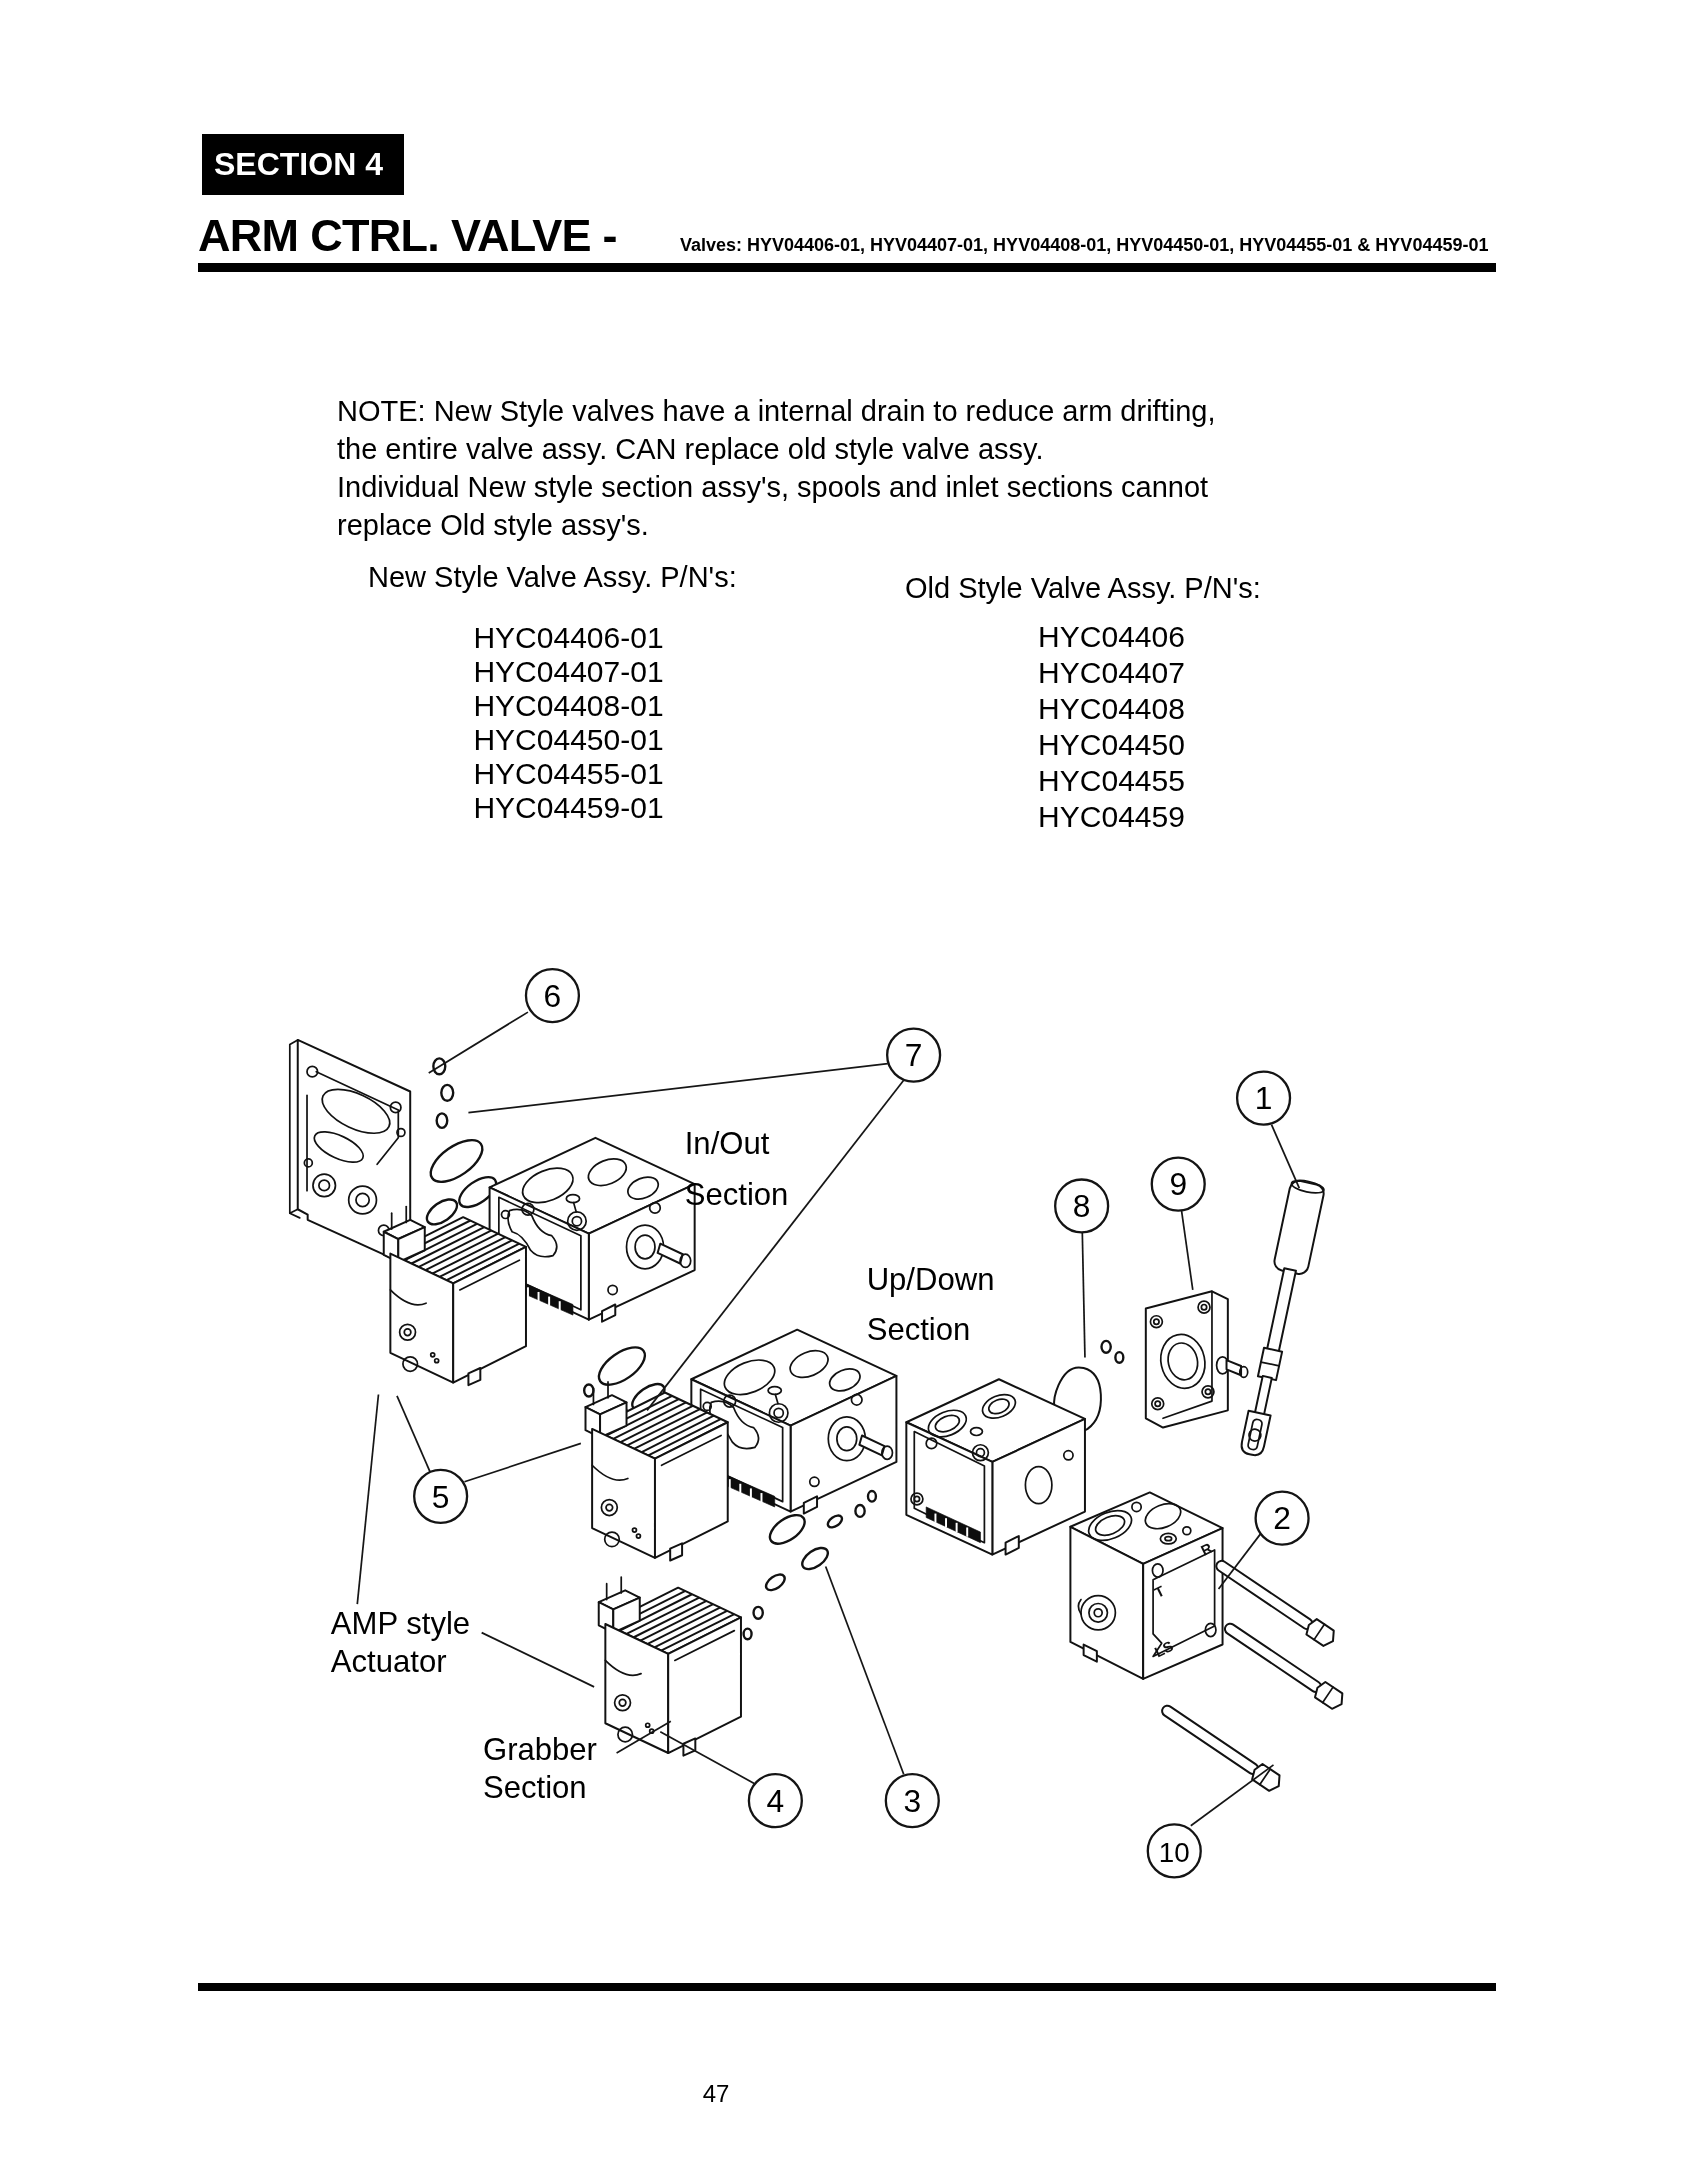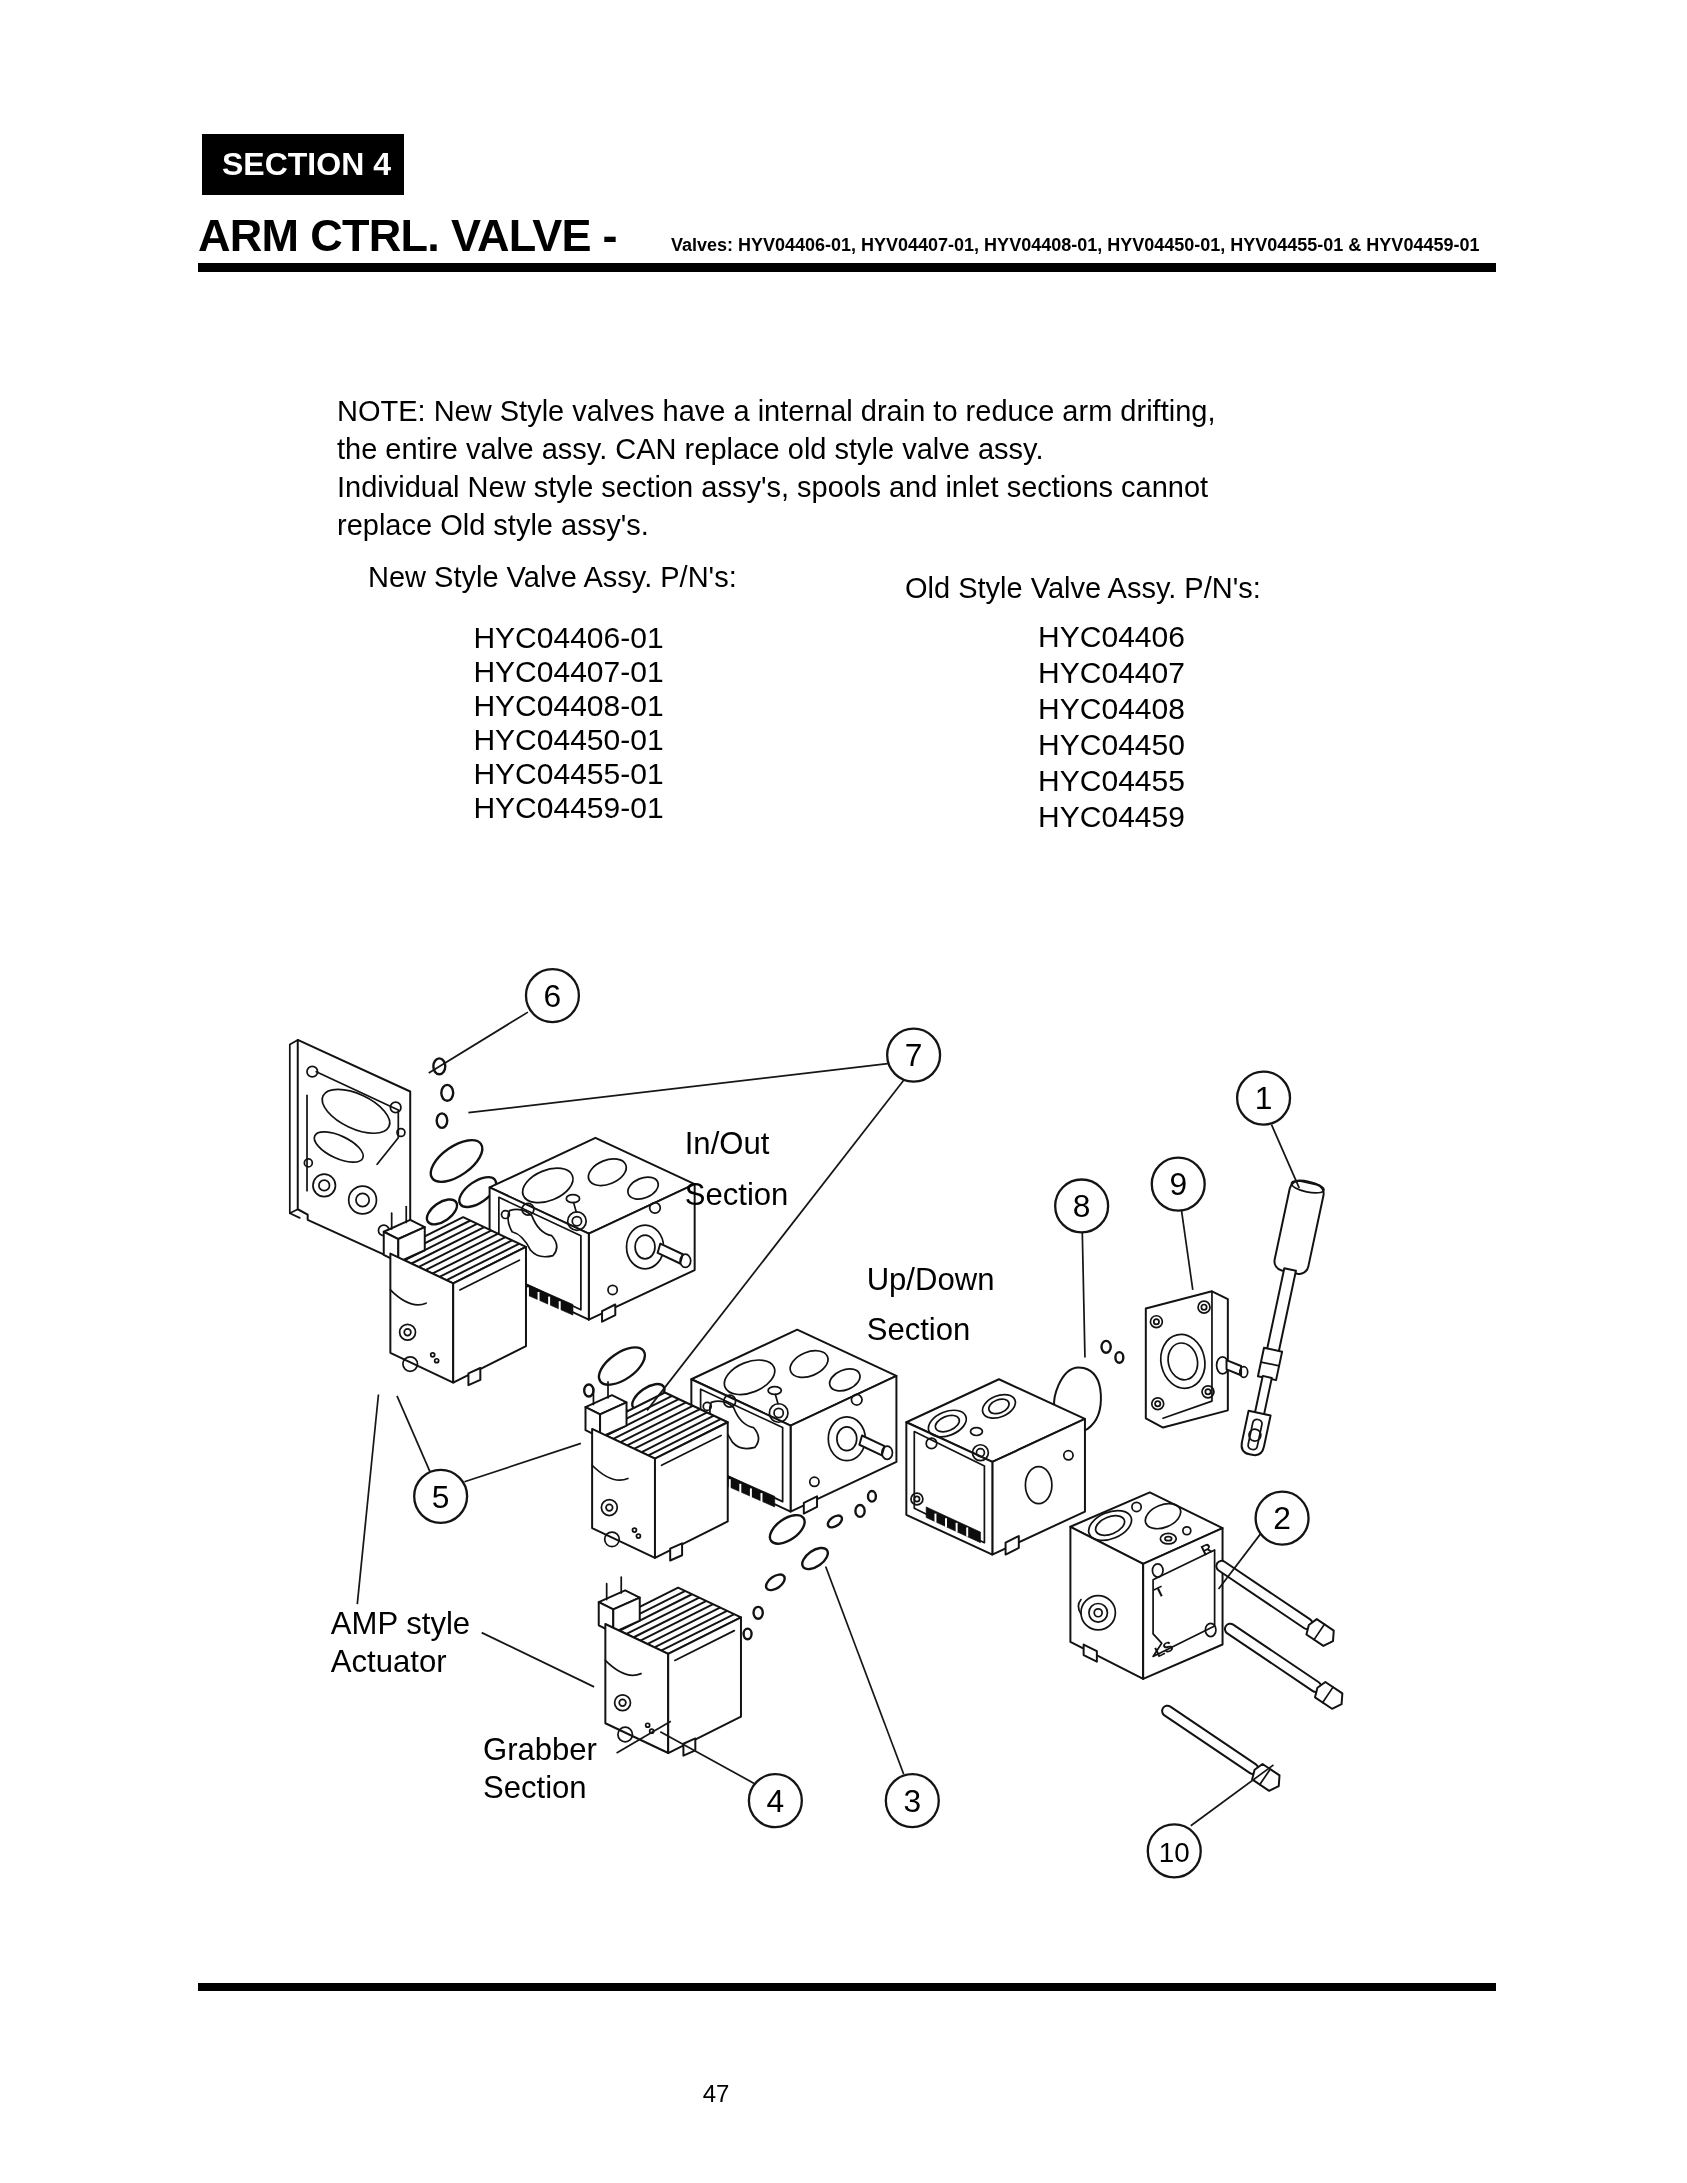--- a/index.html
+++ b/index.html
@@ -1,23 +1,23 @@
 <!DOCTYPE html>
 <html style="font-size:10.6px"><head>
 <meta charset="utf-8">
 <style>
   html,body{margin:0;padding:0;background:#888;}
   .page{position:relative;width:1687px;height:2183px;background:#ffffff;
         font-family:"Liberation Sans", sans-serif;color:#000;overflow:hidden;}
   .abs{position:absolute;}
   
   .badge{left:202px;top:134px;width:202px;height:61px;background:#000;
-         display:flex;align-items:center;padding-left:20px;box-sizing:border-box;}
+         display:flex;align-items:center;padding-left:12px;box-sizing:border-box;}
   .badge span{color:#fff;font-size:32px;font-weight:bold;letter-spacing:0px;}
-  .titlerow{left:198px;top:210px;display:flex;align-items:baseline;gap:10px;white-space:nowrap;}
+  .titlerow{left:198px;top:210px;display:flex;align-items:baseline;gap:19px;white-space:nowrap;}
   .title{font-size:45px;font-weight:bold;letter-spacing:-0.7px;}
   .subtitle{font-size:18px;font-weight:bold;margin-left:44px;}
   .rule{left:198px;width:1298px;height:8.6px;background:#000;}
   .rule.top{top:263px;}
   .rule.bottom{top:1983px;height:8px;}
   
   .note{left:337px;top:392px;font-size:29px;line-height:38px;}
   .listhead{font-size:29px;white-space:nowrap;}
   .plist{width:397px;text-align:center;font-size:30px;white-space:nowrap;margin-top:22px;}
   .plist div{height:34px;}

